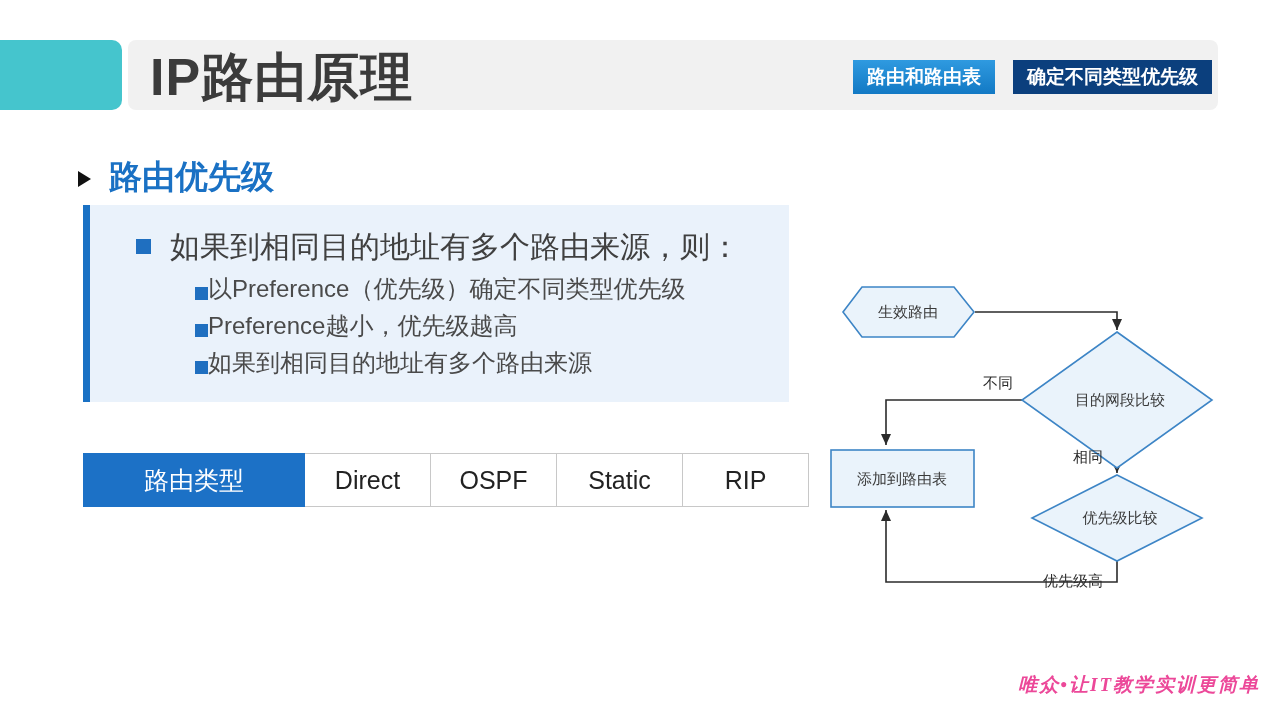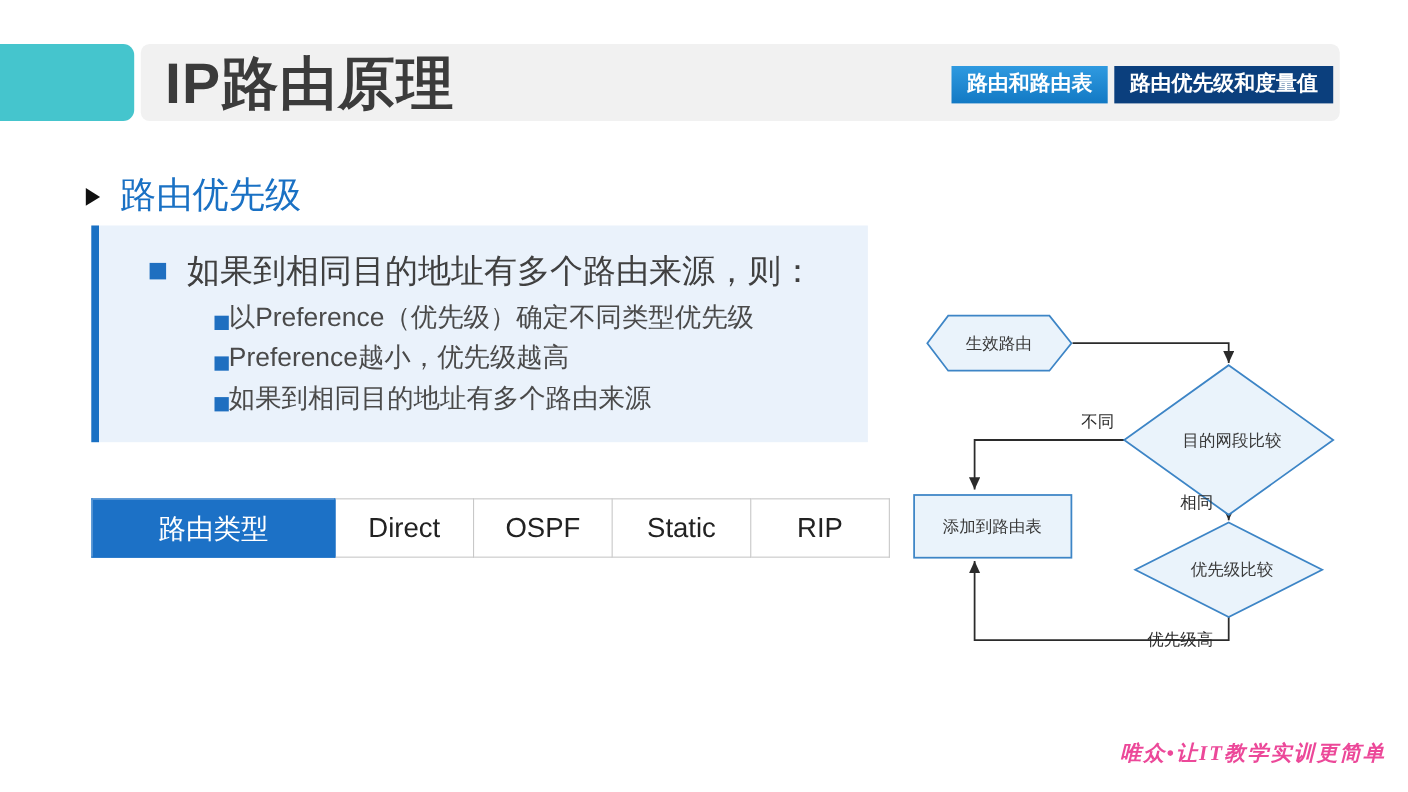--- a/index.html
+++ b/index.html
@@ -44,21 +44,21 @@
     font-weight: bold;
     color: #3b3b3b;
     letter-spacing: 1px;
     white-space: nowrap;
   }
   .tabs {
     position: absolute;
     right: 68px;
     top: 60px;
     display: flex;
-    gap: 6px;
+    gap: 18px;
     border-radius: 16px;
   }
   .tab {
     height: 34px;
     line-height: 34px;
     padding: 0 14px;
     font-size: 19px;
     font-weight: bold;
     color: #ffffff;
     white-space: nowrap;
@@ -83,21 +83,21 @@
   .tri-bullet {
     width: 0;
     height: 0;
     border-left: 13px solid #111111;
     border-top: 8px solid transparent;
     border-bottom: 8px solid transparent;
     margin-top: 3px;
   }
   .section-title {
     font-size: 33px;
-    font-weight: normal;
+    font-weight: bold;
     color: #1a71c4;
     white-space: nowrap;
     text-align: right;
   }
 
   
   .content-box {
     position: absolute;
     left: 83px;
     top: 205px;
@@ -214,21 +214,21 @@
 </style>
 </head>
 <body>
 
 <div class="header-teal"></div>
 <div class="header-bar"></div>
 <div class="header-title">IP路由原理</div>
 
 <div class="tabs">
   <div class="tab inactive">路由和路由表</div>
-  <div class="tab active">路由优先级和度量值</div>
+  <div class="tab active">确定不同类型优先级</div>
 </div>
 
 <div class="section-head">
   <span class="tri-bullet"></span>
   <span class="section-title">路由优先级</span>
 </div>
 
 <div class="content-box">
   <div class="lv1">
     <span class="sq1"></span>

